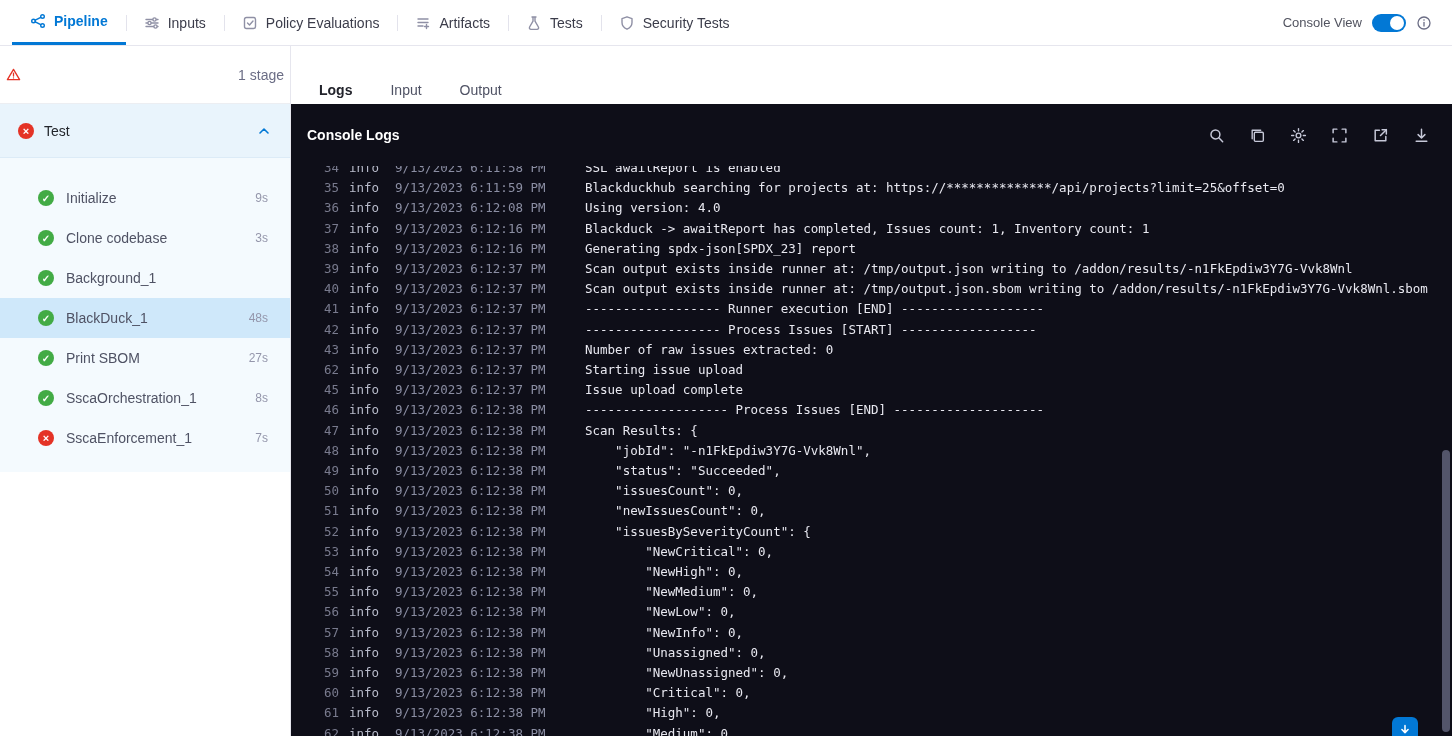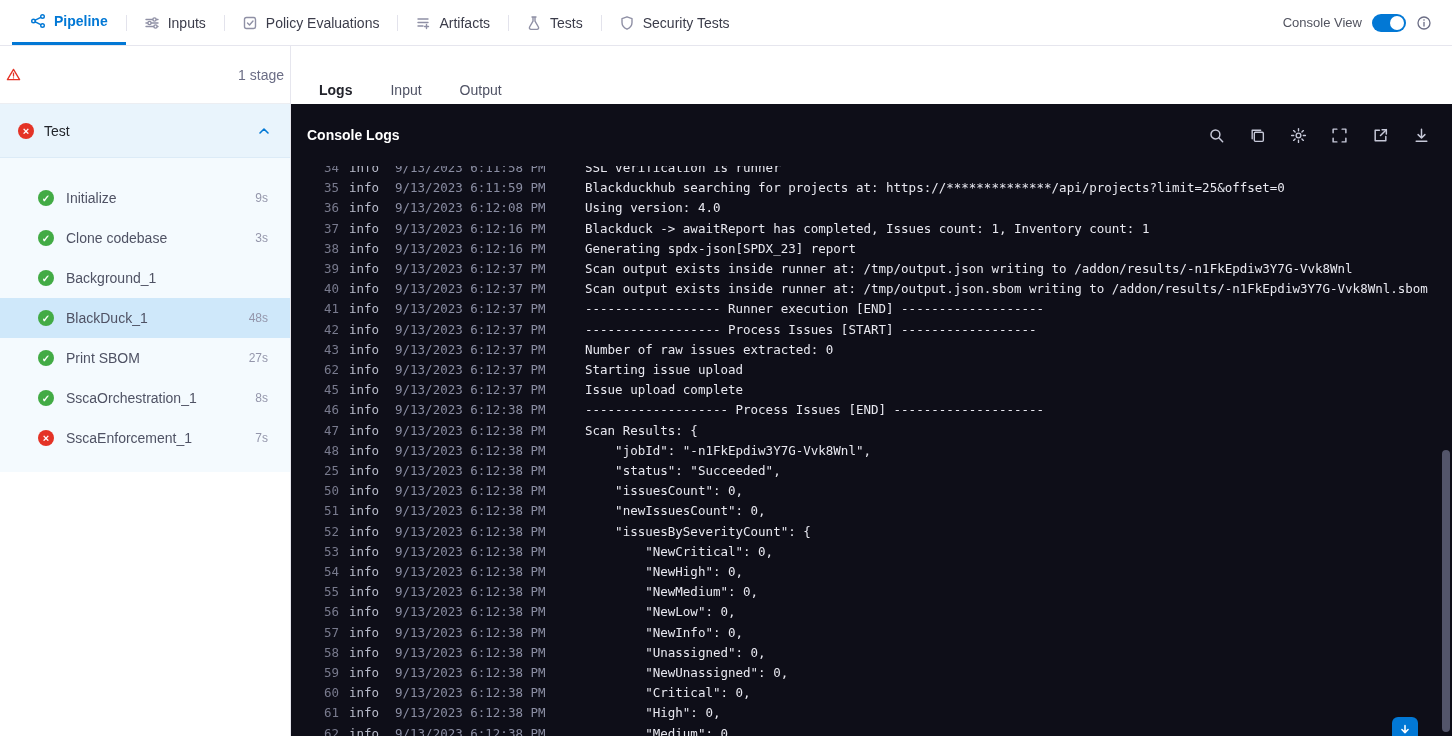--- a/index.html
+++ b/index.html
@@ -269,36 +269,36 @@
             </span>
             <span class="tool-icon" data-name="download-icon">
               <svg viewBox="0 0 16 16" fill="none" stroke="currentColor" stroke-linecap="round" stroke-linejoin="round" stroke-width="1.4">
                 <path d="M8 2v8M4.8 7.2L8 10.4l3.2-3.2M3 13.5h10"></path>
               </svg>
             </span>
           </div>
       </div>
       <div class="log-viewport" data-name="log-viewport">
         <div class="log-lines" data-name="log-lines">
-            <div class="log-line" data-name="log-line"><span class="ln" data-name="log-line-number">34</span><span class="lvl" data-name="log-level">info</span><span class="ts" data-name="log-timestamp">9/13/2023 6:11:58 PM</span><span class="msg" data-name="log-message">SSL verification is runner</span></div>
+            <div class="log-line" data-name="log-line"><span class="ln" data-name="log-line-number">34</span><span class="lvl" data-name="log-level">info</span><span class="ts" data-name="log-timestamp">9/13/2023 6:11:58 PM</span><span class="msg" data-name="log-message">SSL awaitReport is enabled</span></div>
             <div class="log-line" data-name="log-line"><span class="ln" data-name="log-line-number">35</span><span class="lvl" data-name="log-level">info</span><span class="ts" data-name="log-timestamp">9/13/2023 6:11:59 PM</span><span class="msg" data-name="log-message">Blackduckhub searching for projects at: https://**************/api/projects?limit=25&amp;offset=0</span></div>
             <div class="log-line" data-name="log-line"><span class="ln" data-name="log-line-number">36</span><span class="lvl" data-name="log-level">info</span><span class="ts" data-name="log-timestamp">9/13/2023 6:12:08 PM</span><span class="msg" data-name="log-message">Using version: 4.0</span></div>
             <div class="log-line" data-name="log-line"><span class="ln" data-name="log-line-number">37</span><span class="lvl" data-name="log-level">info</span><span class="ts" data-name="log-timestamp">9/13/2023 6:12:16 PM</span><span class="msg" data-name="log-message">Blackduck -&gt; awaitReport has completed, Issues count: 1, Inventory count: 1</span></div>
             <div class="log-line" data-name="log-line"><span class="ln" data-name="log-line-number">38</span><span class="lvl" data-name="log-level">info</span><span class="ts" data-name="log-timestamp">9/13/2023 6:12:16 PM</span><span class="msg" data-name="log-message">Generating spdx-json[SPDX_23] report</span></div>
             <div class="log-line" data-name="log-line"><span class="ln" data-name="log-line-number">39</span><span class="lvl" data-name="log-level">info</span><span class="ts" data-name="log-timestamp">9/13/2023 6:12:37 PM</span><span class="msg" data-name="log-message">Scan output exists inside runner at: /tmp/output.json writing to /addon/results/-n1FkEpdiw3Y7G-Vvk8Wnl</span></div>
             <div class="log-line" data-name="log-line"><span class="ln" data-name="log-line-number">40</span><span class="lvl" data-name="log-level">info</span><span class="ts" data-name="log-timestamp">9/13/2023 6:12:37 PM</span><span class="msg" data-name="log-message">Scan output exists inside runner at: /tmp/output.json.sbom writing to /addon/results/-n1FkEpdiw3Y7G-Vvk8Wnl.sbom</span></div>
             <div class="log-line" data-name="log-line"><span class="ln" data-name="log-line-number">41</span><span class="lvl" data-name="log-level">info</span><span class="ts" data-name="log-timestamp">9/13/2023 6:12:37 PM</span><span class="msg" data-name="log-message">------------------ Runner execution [END] -------------------</span></div>
             <div class="log-line" data-name="log-line"><span class="ln" data-name="log-line-number">42</span><span class="lvl" data-name="log-level">info</span><span class="ts" data-name="log-timestamp">9/13/2023 6:12:37 PM</span><span class="msg" data-name="log-message">------------------ Process Issues [START] ------------------</span></div>
             <div class="log-line" data-name="log-line"><span class="ln" data-name="log-line-number">43</span><span class="lvl" data-name="log-level">info</span><span class="ts" data-name="log-timestamp">9/13/2023 6:12:37 PM</span><span class="msg" data-name="log-message">Number of raw issues extracted: 0</span></div>
             <div class="log-line" data-name="log-line"><span class="ln" data-name="log-line-number">62</span><span class="lvl" data-name="log-level">info</span><span class="ts" data-name="log-timestamp">9/13/2023 6:12:37 PM</span><span class="msg" data-name="log-message">Starting issue upload</span></div>
             <div class="log-line" data-name="log-line"><span class="ln" data-name="log-line-number">45</span><span class="lvl" data-name="log-level">info</span><span class="ts" data-name="log-timestamp">9/13/2023 6:12:37 PM</span><span class="msg" data-name="log-message">Issue upload complete</span></div>
             <div class="log-line" data-name="log-line"><span class="ln" data-name="log-line-number">46</span><span class="lvl" data-name="log-level">info</span><span class="ts" data-name="log-timestamp">9/13/2023 6:12:38 PM</span><span class="msg" data-name="log-message">------------------- Process Issues [END] --------------------</span></div>
             <div class="log-line" data-name="log-line"><span class="ln" data-name="log-line-number">47</span><span class="lvl" data-name="log-level">info</span><span class="ts" data-name="log-timestamp">9/13/2023 6:12:38 PM</span><span class="msg" data-name="log-message">Scan Results: {</span></div>
             <div class="log-line" data-name="log-line"><span class="ln" data-name="log-line-number">48</span><span class="lvl" data-name="log-level">info</span><span class="ts" data-name="log-timestamp">9/13/2023 6:12:38 PM</span><span class="msg" data-name="log-message">    "jobId": "-n1FkEpdiw3Y7G-Vvk8Wnl",</span></div>
-            <div class="log-line" data-name="log-line"><span class="ln" data-name="log-line-number">25</span><span class="lvl" data-name="log-level">info</span><span class="ts" data-name="log-timestamp">9/13/2023 6:12:38 PM</span><span class="msg" data-name="log-message">    "status": "Succeeded",</span></div>
+            <div class="log-line" data-name="log-line"><span class="ln" data-name="log-line-number">49</span><span class="lvl" data-name="log-level">info</span><span class="ts" data-name="log-timestamp">9/13/2023 6:12:38 PM</span><span class="msg" data-name="log-message">    "status": "Succeeded",</span></div>
             <div class="log-line" data-name="log-line"><span class="ln" data-name="log-line-number">50</span><span class="lvl" data-name="log-level">info</span><span class="ts" data-name="log-timestamp">9/13/2023 6:12:38 PM</span><span class="msg" data-name="log-message">    "issuesCount": 0,</span></div>
             <div class="log-line" data-name="log-line"><span class="ln" data-name="log-line-number">51</span><span class="lvl" data-name="log-level">info</span><span class="ts" data-name="log-timestamp">9/13/2023 6:12:38 PM</span><span class="msg" data-name="log-message">    "newIssuesCount": 0,</span></div>
             <div class="log-line" data-name="log-line"><span class="ln" data-name="log-line-number">52</span><span class="lvl" data-name="log-level">info</span><span class="ts" data-name="log-timestamp">9/13/2023 6:12:38 PM</span><span class="msg" data-name="log-message">    "issuesBySeverityCount": {</span></div>
             <div class="log-line" data-name="log-line"><span class="ln" data-name="log-line-number">53</span><span class="lvl" data-name="log-level">info</span><span class="ts" data-name="log-timestamp">9/13/2023 6:12:38 PM</span><span class="msg" data-name="log-message">        "NewCritical": 0,</span></div>
             <div class="log-line" data-name="log-line"><span class="ln" data-name="log-line-number">54</span><span class="lvl" data-name="log-level">info</span><span class="ts" data-name="log-timestamp">9/13/2023 6:12:38 PM</span><span class="msg" data-name="log-message">        "NewHigh": 0,</span></div>
             <div class="log-line" data-name="log-line"><span class="ln" data-name="log-line-number">55</span><span class="lvl" data-name="log-level">info</span><span class="ts" data-name="log-timestamp">9/13/2023 6:12:38 PM</span><span class="msg" data-name="log-message">        "NewMedium": 0,</span></div>
             <div class="log-line" data-name="log-line"><span class="ln" data-name="log-line-number">56</span><span class="lvl" data-name="log-level">info</span><span class="ts" data-name="log-timestamp">9/13/2023 6:12:38 PM</span><span class="msg" data-name="log-message">        "NewLow": 0,</span></div>
             <div class="log-line" data-name="log-line"><span class="ln" data-name="log-line-number">57</span><span class="lvl" data-name="log-level">info</span><span class="ts" data-name="log-timestamp">9/13/2023 6:12:38 PM</span><span class="msg" data-name="log-message">        "NewInfo": 0,</span></div>
             <div class="log-line" data-name="log-line"><span class="ln" data-name="log-line-number">58</span><span class="lvl" data-name="log-level">info</span><span class="ts" data-name="log-timestamp">9/13/2023 6:12:38 PM</span><span class="msg" data-name="log-message">        "Unassigned": 0,</span></div>
             <div class="log-line" data-name="log-line"><span class="ln" data-name="log-line-number">59</span><span class="lvl" data-name="log-level">info</span><span class="ts" data-name="log-timestamp">9/13/2023 6:12:38 PM</span><span class="msg" data-name="log-message">        "NewUnassigned": 0,</span></div>

